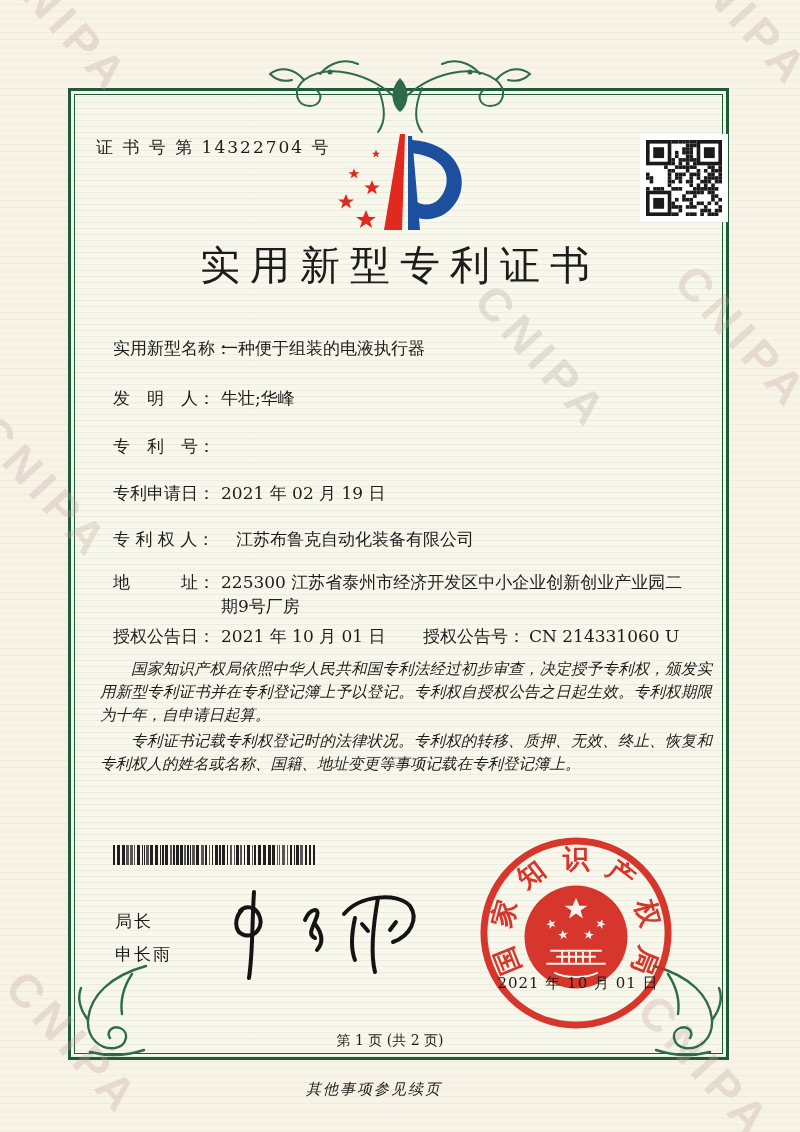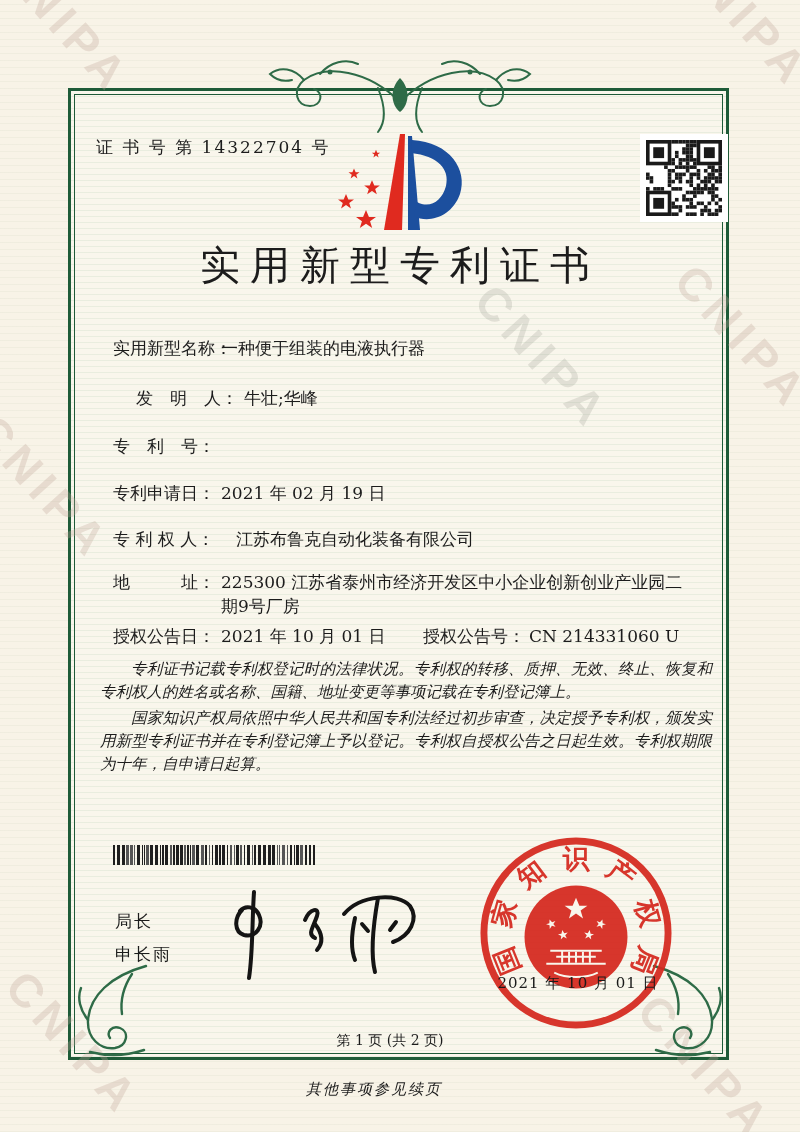--- a/index.html
+++ b/index.html
@@ -27,21 +27,21 @@
   .wm{position:absolute;font-family:"Liberation Sans",sans-serif;font-weight:bold;
       font-size:46px;letter-spacing:7px;color:rgba(193,166,151,0.30);
       transform:rotate(48deg);white-space:nowrap;pointer-events:none;z-index:5;}
   .wm.inner{color:rgba(158,158,146,0.26);}
   .cert-no{position:absolute;left:96px;top:136px;font-size:17px;letter-spacing:2px;z-index:6;}
   .title{position:absolute;left:100px;top:238px;width:600px;text-align:center;
          font-size:40px;font-weight:normal;letter-spacing:10px;z-index:6;}
   .row{position:absolute;left:113px;display:flex;font-size:17px;line-height:24px;z-index:6;}
   .row .lbl{white-space:pre;width:108px;flex:0 0 108px;}
   .row .val{white-space:pre-wrap;}
-  .row-name{top:336px;} .row-inventor{top:386px;margin-left:23px;} .row-patentno{top:434px;}
+  .row-name{top:336px;} .row-inventor{top:386px;} .row-patentno{top:434px;}
   .row-filing{top:481px;} .row-patentee{top:527px;gap:15px;}
   .row-address{top:570px;} .row-address .val{width:470px;}
   .row-grant{top:624px;width:600px;}
   .grant-pair2{position:absolute;left:310px;display:flex;}
   .grant-pair2 .lbl{width:auto;flex:none;margin-right:4px;}
   .body-text{position:absolute;left:100px;top:658px;width:612px;z-index:6;
              font-size:15.5px;line-height:23px;text-align:justify;font-style:italic;}
   .body-text p{text-indent:2em;margin-bottom:3px;}
   .barcode-box{position:absolute;left:113px;top:845px;width:207px;height:20px;z-index:6;}
   .officer-title{position:absolute;left:115px;top:910px;font-size:17px;letter-spacing:2px;z-index:7;text-align:center;}
@@ -319,22 +319,22 @@
   <div class="row row-grant">
     <span class="lbl">授权公告日：</span>
     <span class="val">2021 年 10 月 01 日</span>
     <span class="grant-pair2">
       <span class="lbl">授权公告号：</span>
       <span class="val">CN 214331060 U</span>
     </span>
   </div>
 
   <div class="body-text">
+    <p>国家知识产权局依照中华人民共和国专利法经过初步审查，决定授予专利权，颁发实用新型专利证书并在专利登记簿上予以登记。专利权自授权公告之日起生效。专利权期限为十年，自申请日起算。</p>
     <p>专利证书记载专利权登记时的法律状况。专利权的转移、质押、无效、终止、恢复和专利权人的姓名或名称、国籍、地址变更等事项记载在专利登记簿上。</p>
-    <p>国家知识产权局依照中华人民共和国专利法经过初步审查，决定授予专利权，颁发实用新型专利证书并在专利登记簿上予以登记。专利权自授权公告之日起生效。专利权期限为十年，自申请日起算。</p>
   </div>
 
   <div class="barcode-box">
     <svg id="barcode-svg" viewBox="0 0 207 20" width="207" height="20">
         <rect x="0" y="0" width="2" height="20" fill="#1f1f1f"></rect>
         <rect x="4" y="0" width="3" height="20" fill="#1f1f1f"></rect>
         <rect x="9" y="0" width="3" height="20" fill="#1f1f1f"></rect>
         <rect x="13" y="0" width="3" height="20" fill="#555"></rect>
         <rect x="17" y="0" width="3" height="20" fill="#555"></rect>
         <rect x="21" y="0" width="1" height="20" fill="#555"></rect>

